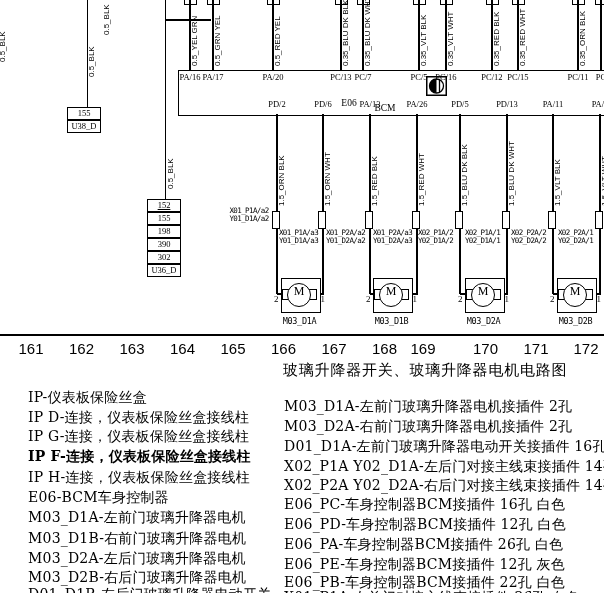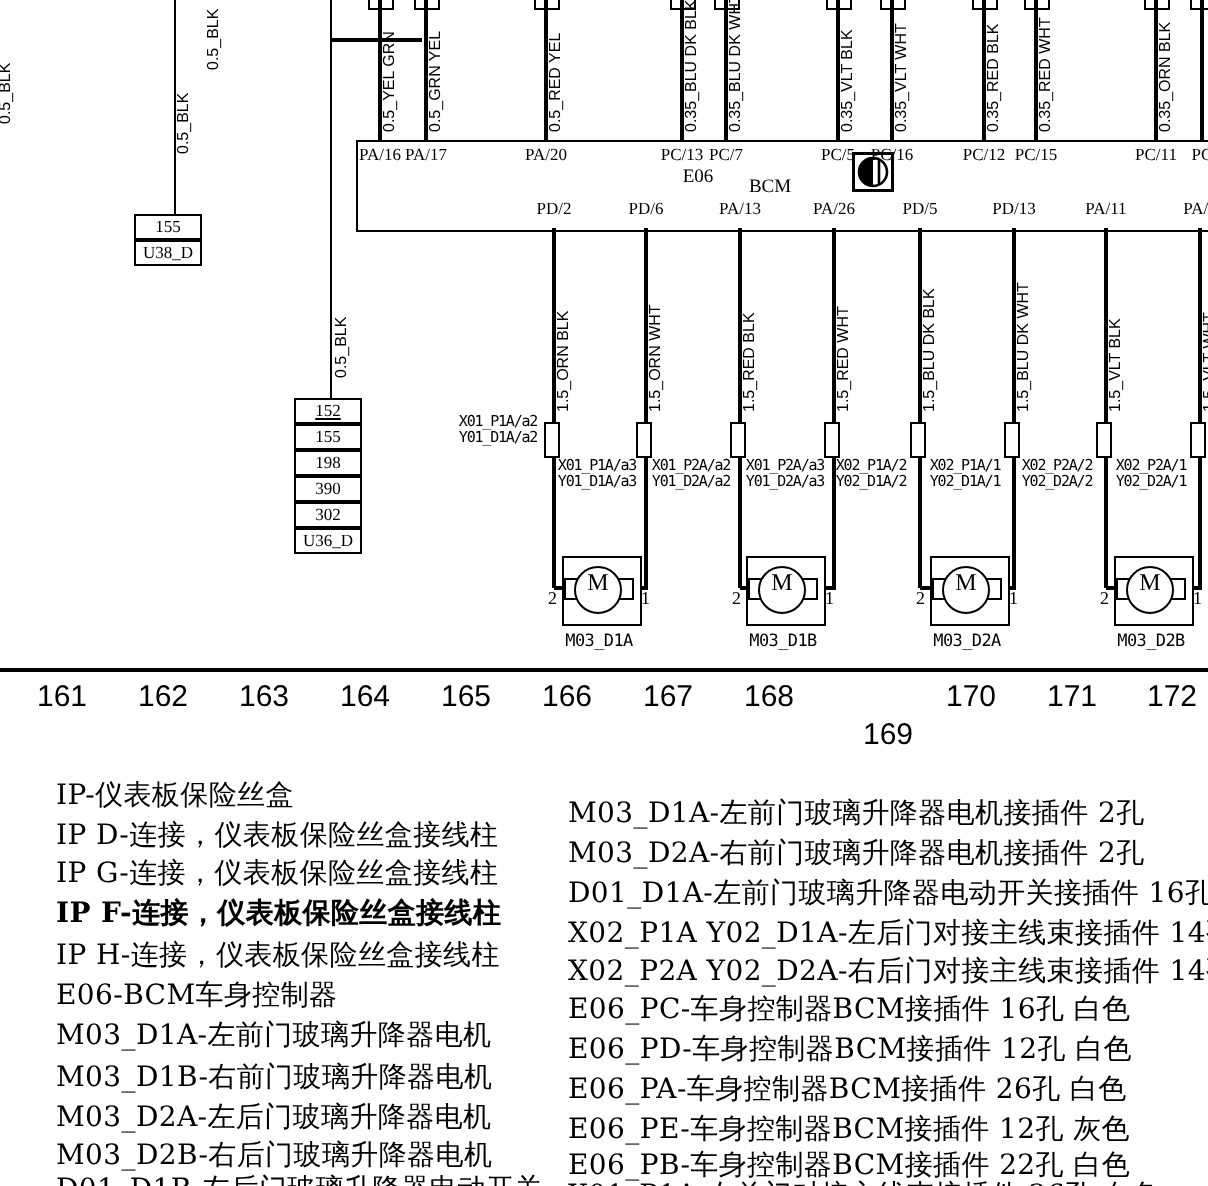--- a/index.html
+++ b/index.html
@@ -18,21 +18,21 @@
         font:8.5px "Liberation Serif",serif;text-align:center;line-height:11px;}
   .mbox{position:absolute;top:278px;width:38px;height:33px;border:1.5px solid #000;background:#fff;}
   .mtab{position:absolute;top:289px;width:6px;height:9px;border:1.3px solid #000;background:#fff;}
   .mcirc{position:absolute;top:283px;width:22px;height:22px;border:1.4px solid #000;border-radius:50%;
          background:#fff;text-align:center;line-height:22px;font:12px "Liberation Serif",serif;}
   .mpin{position:absolute;top:294px;width:12px;font:9px "Liberation Serif",serif;}
   .mlbl{position:absolute;top:316px;width:70px;text-align:center;
         font:8.5px "DejaVu Sans Mono",monospace;letter-spacing:-0.3px;}
   .rnum{position:absolute;top:340px;width:44px;text-align:center;font:15px "Liberation Sans",sans-serif;}
   .legline{position:absolute;font:14px "DejaVu Serif",serif;white-space:nowrap;letter-spacing:0.2px;}
-  .bcmtxt{position:absolute;font:9.5px "Liberation Serif",serif;text-align:center;width:36px;}
+  .bcmtxt{position:absolute;font:9.5px "Liberation Serif",serif;text-align:center;width:36px;margin-top:14px;}
 </style>
 </head>
 <body>
 
 <div id="canvas">
 
   
   <div class="vl" style="left:8px;top:52px;">0.5_BLK</div>
   <div class="wire" style="left:86.5px;top:0;height:107px;"></div>
   <div class="vl" style="left:97px;top:67px;">0.5_BLK</div>
@@ -320,30 +320,31 @@
       <div class="rnum" style="left: 160.5px;">164</div>
     
       <div class="rnum" style="left: 211px;">165</div>
     
       <div class="rnum" style="left: 261.5px;">166</div>
     
       <div class="rnum" style="left: 312px;">167</div>
     
       <div class="rnum" style="left: 362.5px;">168</div>
     
-      <div class="rnum" style="left: 422px; margin-top: 19px;">169</div>
+      <div class="rnum" style="left: 401px;">169</div>
     
       <div class="rnum" style="left: 463.5px;">170</div>
     
       <div class="rnum" style="left: 514px;">171</div>
     
       <div class="rnum" style="left: 564px;">172</div>
     </div>
 
   
+  <div class="legline" style="left:283px;top:360.5px;font-size:15px;letter-spacing:0.8px;">玻璃升降器开关、玻璃升降器电机电路图</div>
 
   
   <div id="legend-left" style="display:contents">
     
   
       <div class="legline" style="left: 28px; top: 389px;">IP-仪表板保险丝盒</div>
     
       <div class="legline" style="left: 28px; top: 409px;">IP D-连接，仪表板保险丝盒接线柱</div>
     
       <div class="legline" style="left: 28px; top: 428px;">IP G-连接，仪表板保险丝盒接线柱</div>

